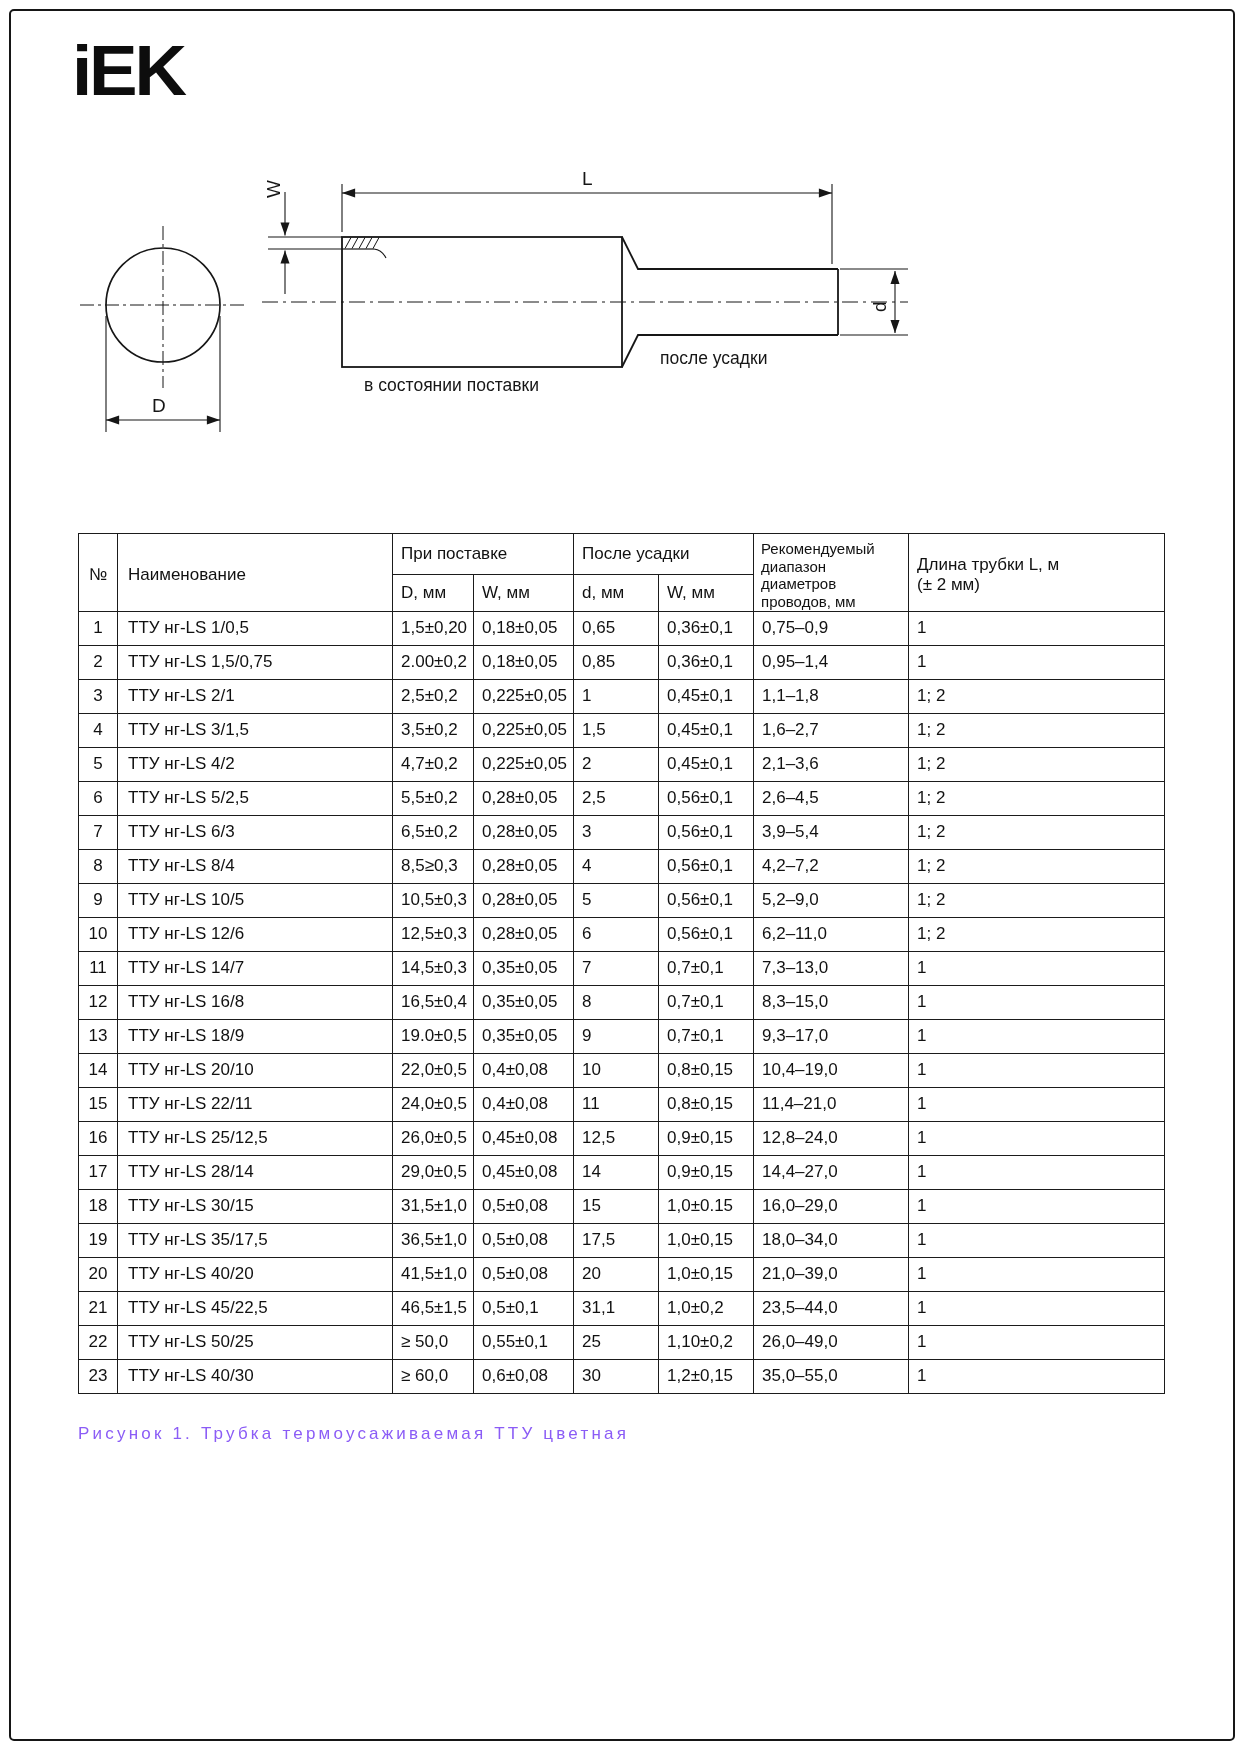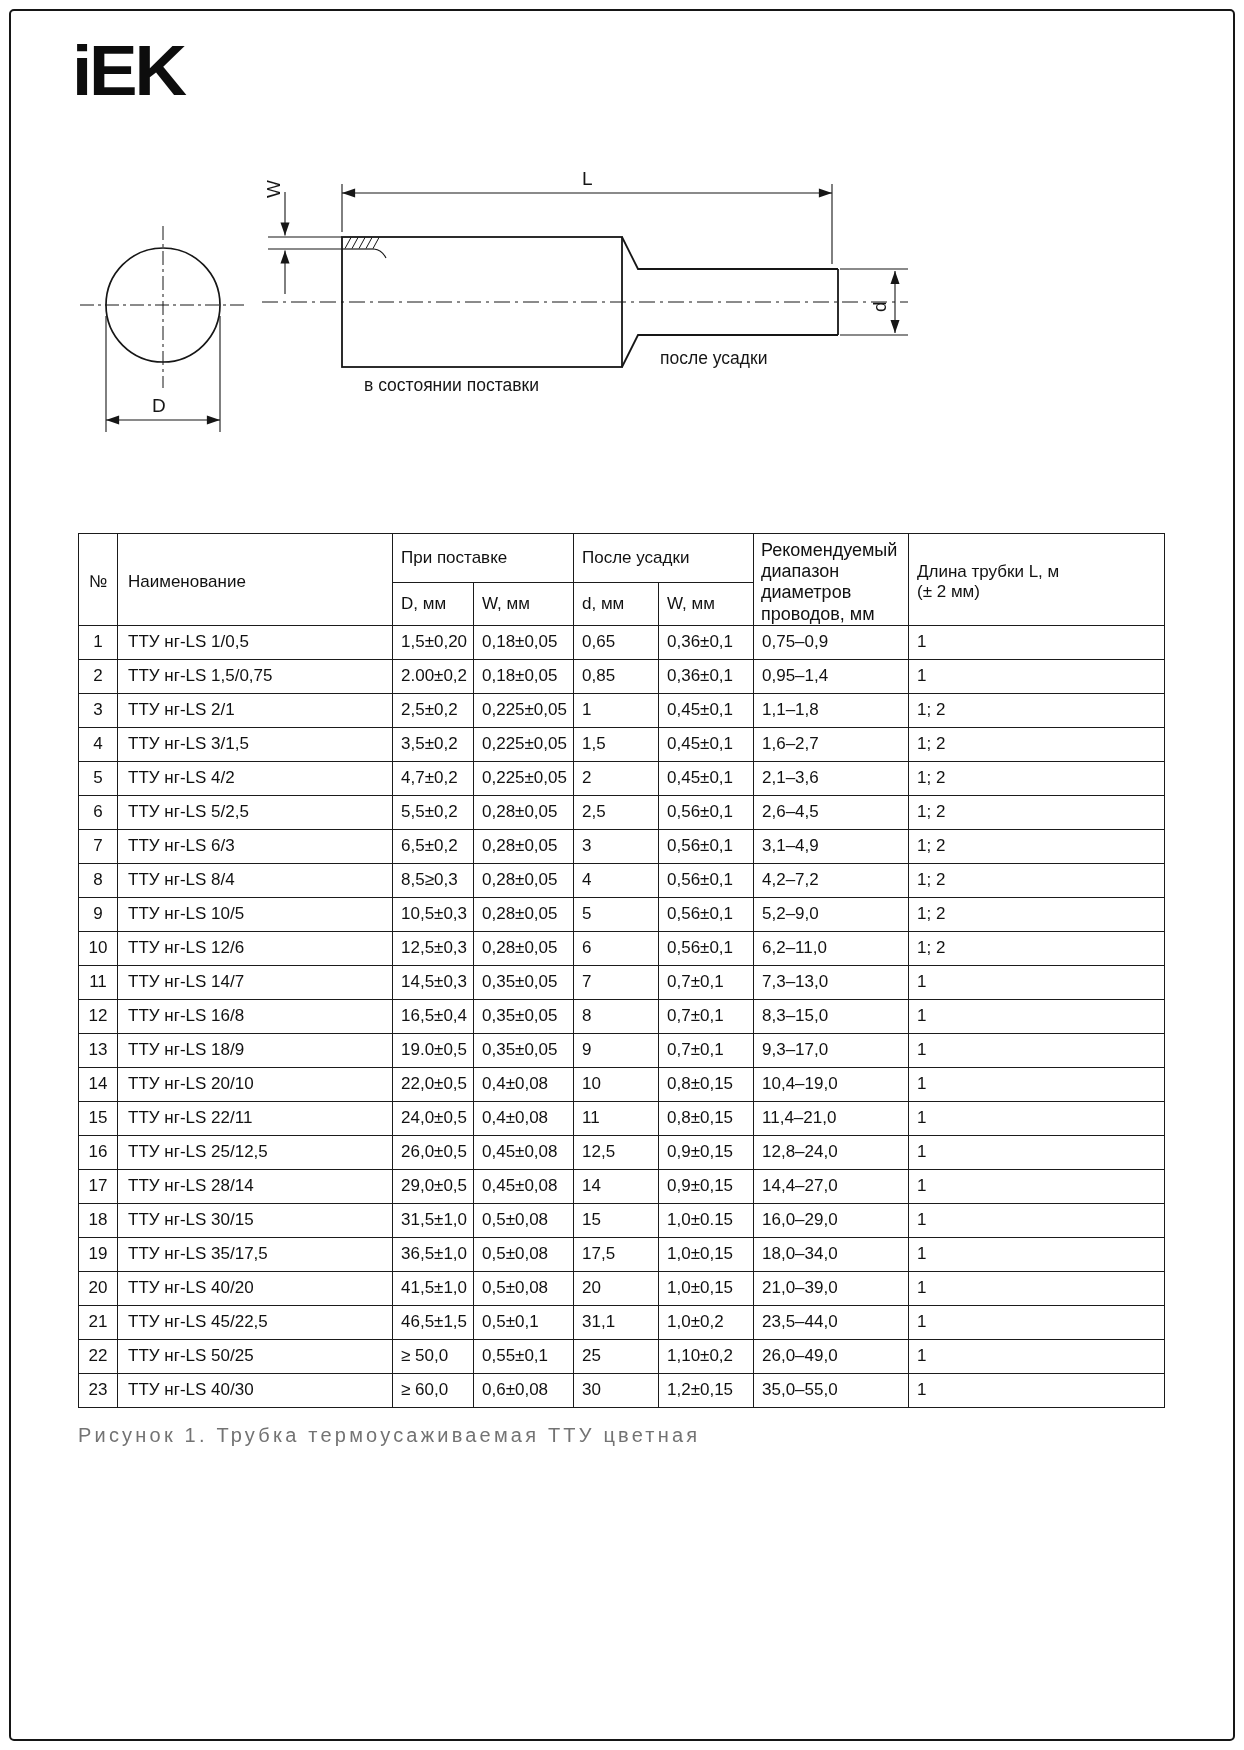--- a/index.html
+++ b/index.html
@@ -50,36 +50,36 @@
     font-size:17px;
     padding:2px 8px;
     color:#111111;
     overflow:hidden;
   }
   .spec-table thead tr.hrow1 th { height:38px; vertical-align:middle; }
   .spec-table thead tr.hrow2 th { height:34px; vertical-align:middle;margin-top:20px; }
   .spec-table th.th-top { vertical-align:top; padding-top:8px; }
   .spec-table th.th-range {
     padding:6px 3px 0 7px;
-    font-size:18px;
+    font-size:15px;
     line-height:1.18;
     white-space:pre-line;
   }
   .spec-table th.th-length {
     white-space:pre-line;
     line-height:1.18;
   }
   .spec-table td { height:34px; vertical-align:middle; }
   .spec-table .c-num { text-align:center; padding:2px 2px; }
   .spec-table .c-name { padding-left:10px; }
   .caption {
     position:absolute; left:78px; top:1424px;
-    font-size:20px;
+    font-size:17px;
     letter-spacing:3.2px;
-    color:#737373;
+    color:#8b5cf6;
     white-space:nowrap;
   }
 </style>
 </head>
 <body>
 
 <div class="page-frame"></div>
 
 <div class="logo">iEK</div>
 
@@ -236,21 +236,21 @@
         <td>2,6–4,5</td>
         <td>1; 2</td>
       </tr>
       <tr>
         <td class="c-num">7</td>
         <td class="c-name">ТТУ нг-LS 6/3</td>
         <td>6,5±0,2</td>
         <td>0,28±0,05</td>
         <td>3</td>
         <td>0,56±0,1</td>
-        <td>3,1–4,9</td>
+        <td>3,9–5,4</td>
         <td>1; 2</td>
       </tr>
       <tr>
         <td class="c-num">8</td>
         <td class="c-name">ТТУ нг-LS 8/4</td>
         <td>8,5≥0,3</td>
         <td>0,28±0,05</td>
         <td>4</td>
         <td>0,56±0,1</td>
         <td>4,2–7,2</td>

